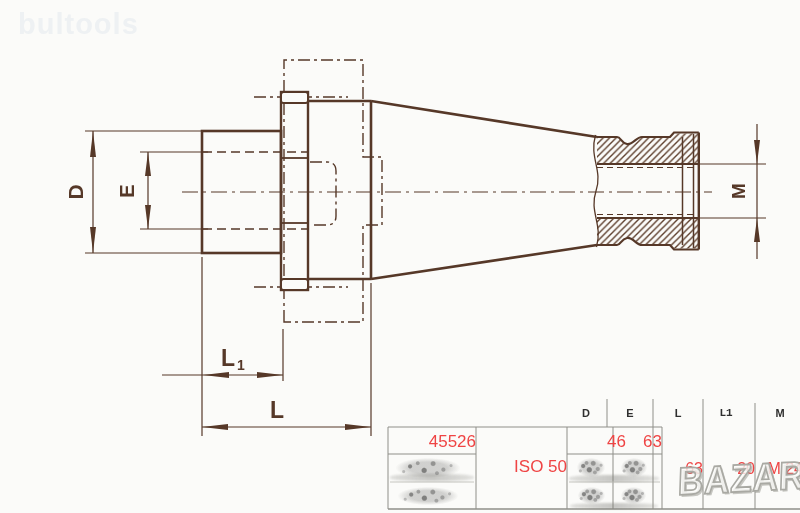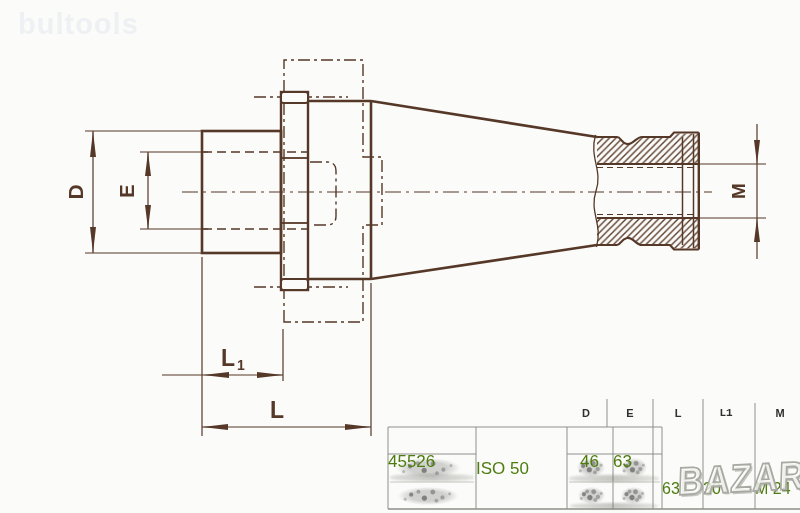--- a/index.html
+++ b/index.html
@@ -18,21 +18,21 @@
     position:absolute;left:678px;top:456px;width:130px;height:54px;
     font-size:39px;font-weight:800;letter-spacing:1px;line-height:52px;
     color:rgba(252,252,250,0.75);
     -webkit-text-stroke:1.8px #a9a9a3;
     text-shadow:2px 2px 0 rgba(145,145,138,0.5);
     transform:rotate(-3deg) skewX(-5deg) scaleX(0.9);
     transform-origin:left center;z-index:6;user-select:none;
   }
   
   .th{position:absolute;width:30px;font-size:11px;font-weight:bold;color:#2f2f2f;text-align:center;z-index:3;}
-  .tv{position:absolute;font-size:17px;color:#4d7c0f;text-align:left;z-index:3;margin-top:20px;}
+  .tv{position:absolute;font-size:17px;color:#ef4444;text-align:right;z-index:3;}
   .tv-sm{font-size:16px;}
   
   .smudge{
     position:absolute;z-index:2;border-radius:45%;
     background:
       radial-gradient(circle at 22% 42%, rgba(70,70,70,.55) 0 1.5px, transparent 2.6px),
       radial-gradient(circle at 58% 28%, rgba(85,85,85,.5) 0 1.8px, transparent 3px),
       radial-gradient(circle at 44% 62%, rgba(60,60,60,.55) 0 2px, transparent 3.2px),
       radial-gradient(circle at 74% 58%, rgba(95,95,95,.45) 0 1.5px, transparent 2.6px),
       radial-gradient(circle at 34% 26%, rgba(105,105,105,.5) 0 1.4px, transparent 2.4px),
@@ -175,21 +175,21 @@
     </g>
   </svg>
 
   <div class="th" style="left:571px;top:407px;">D</div>
   <div class="th" style="left:615px;top:407px;">E</div>
   <div class="th" style="left:663px;top:407px;">L</div>
   <div class="th" style="left:711px;top:407px;font-family:Liberation Mono, monospace;">L1</div>
   <div class="th" style="left:765px;top:407px;">M</div>
 
   <div class="tv" style="left:388px;top:432px;width:88px;">45526</div>
-  <div class="tv" style="left:476px;top:439px;width:91px;">ISO 50</div>
+  <div class="tv" style="left:476px;top:457px;width:91px;">ISO 50</div>
   <div class="tv" style="left:567px;top:432px;width:46px;padding-left:13px;">46</div>
   <div class="tv" style="left:613px;top:432px;width:49px;">63</div>
   <div class="tv tv-sm" style="left:662px;top:460px;width:41px;">63</div>
   <div class="tv tv-sm" style="left:703px;top:460px;width:52px;">20</div>
   <div class="tv tv-sm" style="left:755px;top:460px;width:48px;">M 24</div>
 
   <div class="smudge" style="left:396px;top:458px;width:64px;height:20px;"></div>
   <div class="smear" style="left:390px;top:474px;width:84px;height:7px;"></div>
   <div class="smudge" style="left:398px;top:487px;width:60px;height:18px;"></div>
   <div class="smudge" style="left:577px;top:458px;width:28px;height:19px;"></div>

